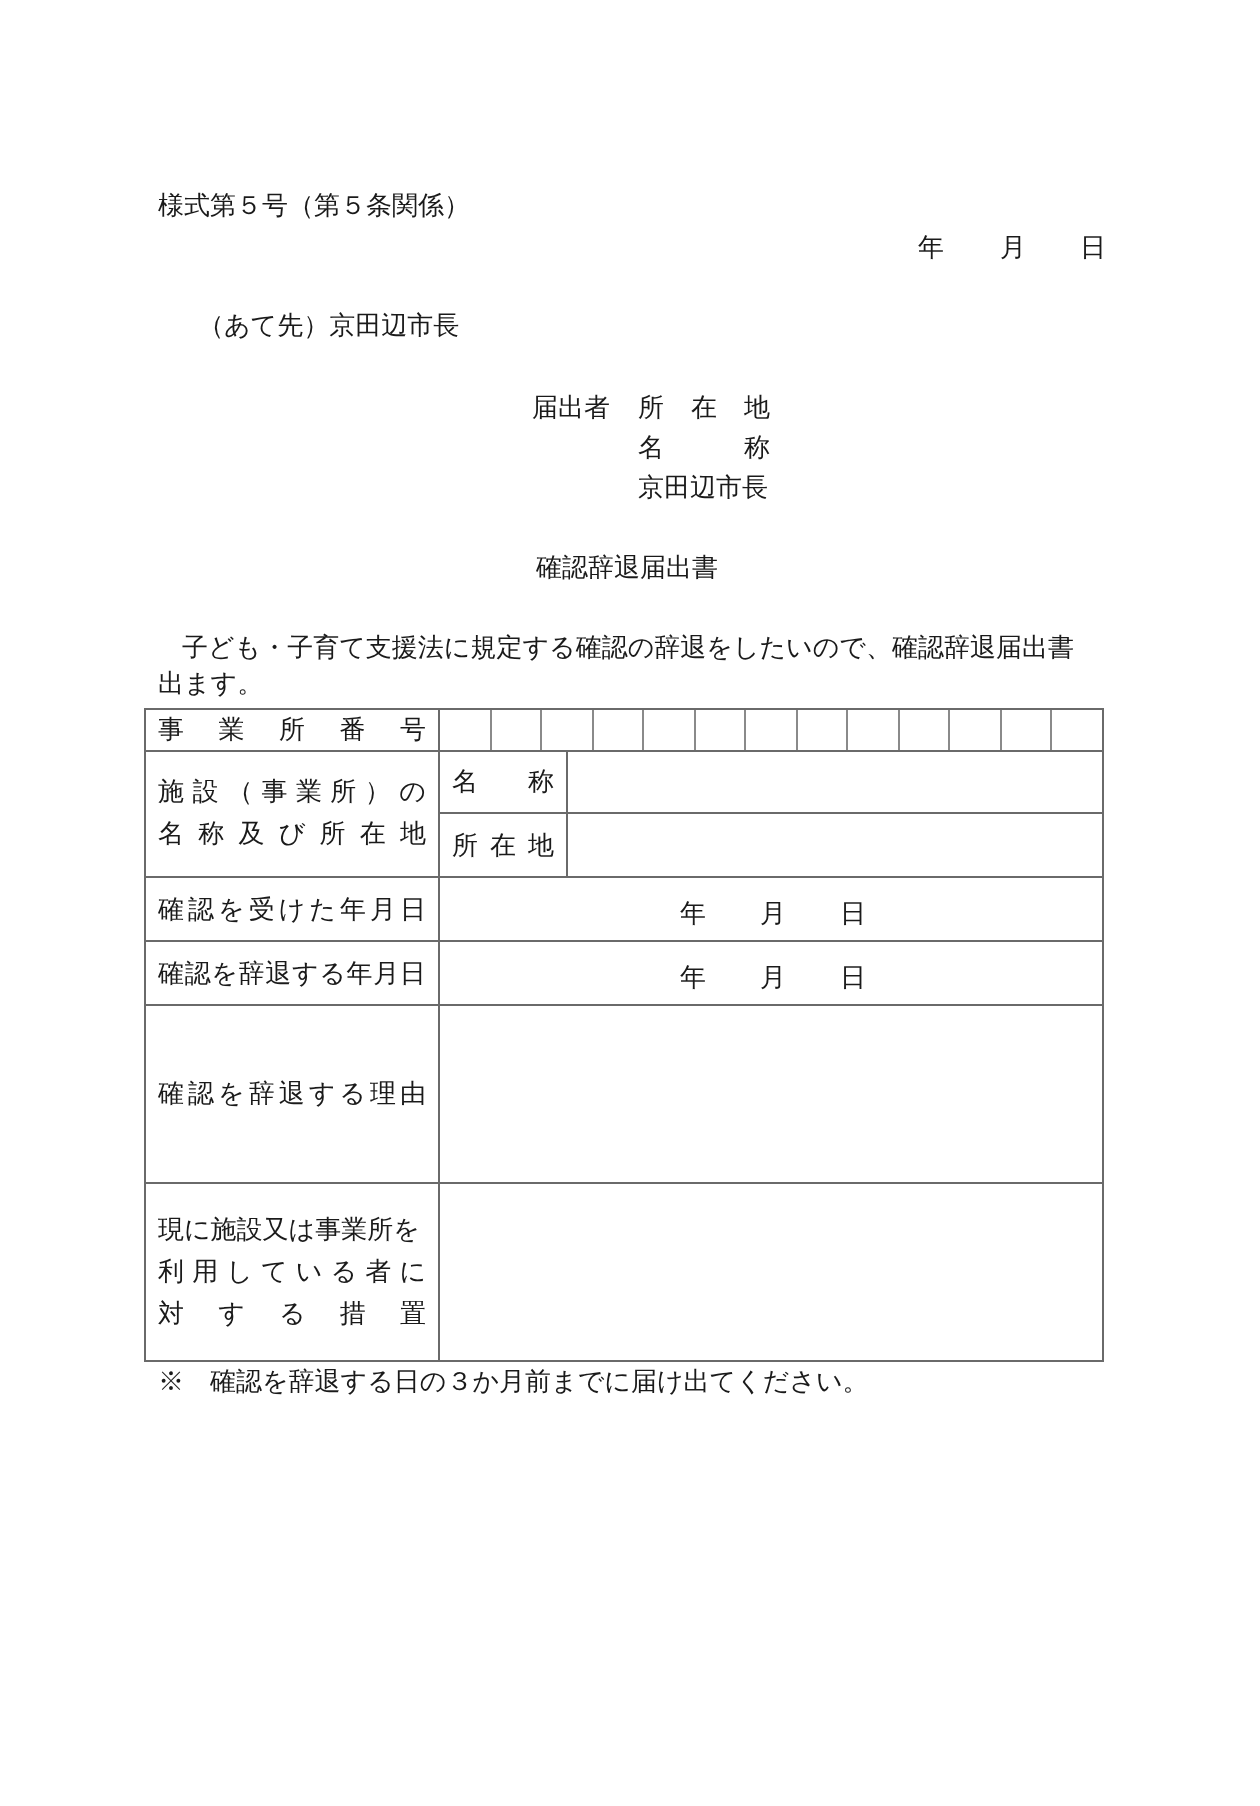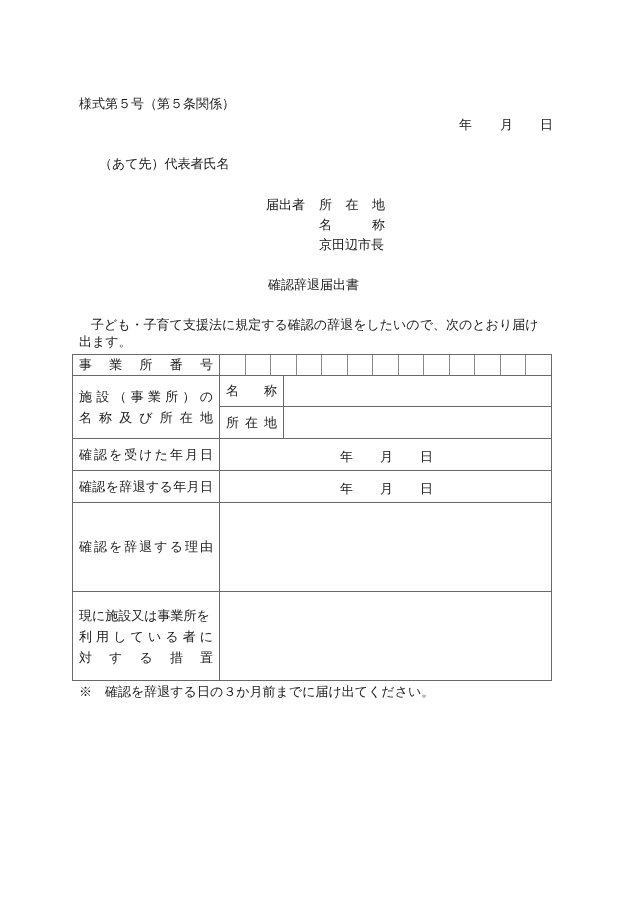--- a/index.html
+++ b/index.html
@@ -29,37 +29,37 @@
 </style>
 </head>
 <body>
 
 <div class="abs" style="left:79px; top:97px;">様式第５号（第５条関係）</div>
 
 <div class="abs" style="left:459px; top:118px;">年</div>
 <div class="abs" style="left:500px; top:118px;">月</div>
 <div class="abs" style="left:540px; top:118px;">日</div>
 
-<div class="abs" style="left:99px; top:157px;">（あて先）代表者氏名</div>
+<div class="abs" style="left:99px; top:157px;">（あて先）京田辺市長</div>
 
 <div class="abs" style="left:266px; top:198px;text-align:right;">届出者</div>
 <div class="abs spread" style="left:319px; top:198px; width:66px;">
   <span>所</span>
   <span>在</span>
   <span>地</span>
 </div>
 <div class="abs spread" style="left:319px; top:218px; width:66px;">
   <span>名</span>
   <span>称</span>
 </div>
 <div class="abs" style="left:319px; top:238px;">京田辺市長</div>
 
 <div class="abs" style="left:268px; top:278px;">確認辞退届出書</div>
 
-<div class="abs" style="left:91px; top:318px;">子ども・子育て支援法に規定する確認の辞退をしたいので、次のとおり届け</div>
+<div class="abs" style="left:91px; top:318px;">子ども・子育て支援法に規定する確認の辞退をしたいので、確認辞退届出書</div>
 <div class="abs" style="left:79px; top:336px;font-family:Liberation Mono, monospace;">出ます。</div>
 
 <table class="form">
   <colgroup>
     <col style="width:147px">
     <col style="width:64px">
     <col style="width:268px">
   </colgroup>
 
   <tbody>

